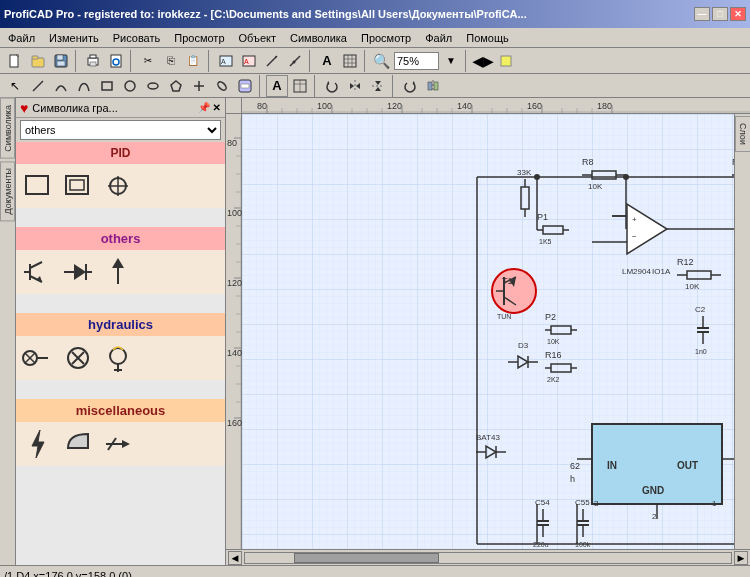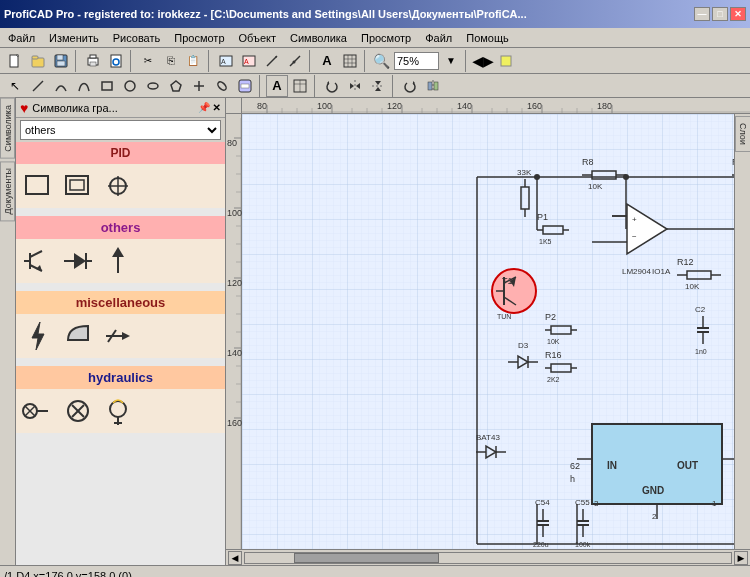--- a/index.html
+++ b/index.html
@@ -139,21 +139,21 @@
       background: white;
     }
 
     
     #symbol-content {
       flex: 1;
       overflow-y: auto;
       background: #e8e8e8;
     }
     .sym-category {
-      margin-bottom: 8px;
+      margin-bottom: 19px;
       border-radius: 22px;
     }
     .sym-cat-header {
       padding: 4px 6px;
       font-weight: bold;
       font-size: 12px;
       color: #8b1a1a;
       text-align: center;
       cursor: pointer;
     }
@@ -582,46 +582,20 @@
           <div class="sym-icon">
             <svg width="36" height="36" viewBox="0 0 36 36">
               <line x1="18" y1="30" x2="18" y2="8" stroke="#333" stroke-width="2"></line>
               <polygon points="18,4 12,14 24,14" fill="#333"></polygon>
             </svg>
           </div>
         </div>
       </div>
 
       <div class="sym-category">
-        <div class="sym-cat-header sym-cat-misc">
-          <span style="color:#8b1a1a;font-weight:bold;font-size:13px;">miscellaneous</span>
-        </div>
-        <div class="sym-icons-row">
-          <div class="sym-icon">
-            <svg width="36" height="36" viewBox="0 0 36 36">
-              <polygon points="20,4 12,20 18,20 16,32 24,16 18,16" fill="#333" stroke="#333" stroke-width="1"></polygon>
-            </svg>
-          </div>
-          <div class="sym-icon">
-            <svg width="36" height="36" viewBox="0 0 36 36">
-              <path d="M8,22 Q8,8 28,8 Q28,22 28,22 Z" fill="#d0d0d0" stroke="#333" stroke-width="2"></path>
-              <line x1="8" y1="22" x2="28" y2="22" stroke="#333" stroke-width="2"></line>
-            </svg>
-          </div>
-          <div class="sym-icon">
-            <svg width="36" height="36" viewBox="0 0 36 36">
-              <line x1="6" y1="18" x2="26" y2="18" stroke="#333" stroke-width="2"></line>
-              <polygon points="30,18 22,14 22,22" fill="#333"></polygon>
-              <line x1="8" y1="24" x2="16" y2="12" stroke="#333" stroke-width="2"></line>
-            </svg>
-          </div>
-        </div>
-      </div>
-
-      <div class="sym-category">
         <div class="sym-cat-header sym-cat-hydraulics">
           <span style="color:#1a1a8b;font-weight:bold;font-size:13px;">hydraulics</span>
         </div>
         <div class="sym-icons-row">
           <div class="sym-icon">
             <svg width="36" height="36" viewBox="0 0 36 36">
               <circle cx="10" cy="18" r="7" fill="none" stroke="#333" stroke-width="2"></circle>
               <line x1="5" y1="13" x2="15" y2="23" stroke="#333" stroke-width="1.5"></line>
               <line x1="5" y1="23" x2="15" y2="13" stroke="#333" stroke-width="1.5"></line>
               <line x1="17" y1="18" x2="28" y2="18" stroke="#333" stroke-width="2"></line>
@@ -633,20 +607,46 @@
               <line x1="12" y1="12" x2="24" y2="24" stroke="#333" stroke-width="2"></line>
               <line x1="12" y1="24" x2="24" y2="12" stroke="#333" stroke-width="2"></line>
             </svg>
           </div>
           <div class="sym-icon">
             <svg width="36" height="36" viewBox="0 0 36 36">
               <circle cx="18" cy="16" r="8" fill="none" stroke="#333" stroke-width="2"></circle>
               <line x1="18" y1="24" x2="18" y2="32" stroke="#333" stroke-width="2"></line>
               <line x1="14" y1="30" x2="22" y2="30" stroke="#333" stroke-width="2"></line>
               <path d="M13,10 Q18,4 23,10" fill="none" stroke="#f0c030" stroke-width="1.5"></path>
+            </svg>
+          </div>
+        </div>
+      </div>
+
+      <div class="sym-category">
+        <div class="sym-cat-header sym-cat-misc">
+          <span style="color:#8b1a1a;font-weight:bold;font-size:13px;">miscellaneous</span>
+        </div>
+        <div class="sym-icons-row">
+          <div class="sym-icon">
+            <svg width="36" height="36" viewBox="0 0 36 36">
+              <polygon points="20,4 12,20 18,20 16,32 24,16 18,16" fill="#333" stroke="#333" stroke-width="1"></polygon>
+            </svg>
+          </div>
+          <div class="sym-icon">
+            <svg width="36" height="36" viewBox="0 0 36 36">
+              <path d="M8,22 Q8,8 28,8 Q28,22 28,22 Z" fill="#d0d0d0" stroke="#333" stroke-width="2"></path>
+              <line x1="8" y1="22" x2="28" y2="22" stroke="#333" stroke-width="2"></line>
+            </svg>
+          </div>
+          <div class="sym-icon">
+            <svg width="36" height="36" viewBox="0 0 36 36">
+              <line x1="6" y1="18" x2="26" y2="18" stroke="#333" stroke-width="2"></line>
+              <polygon points="30,18 22,14 22,22" fill="#333"></polygon>
+              <line x1="8" y1="24" x2="16" y2="12" stroke="#333" stroke-width="2"></line>
             </svg>
           </div>
         </div>
       </div>
 
     </div>
   </div>
 
   <div id="canvas-area">
 

